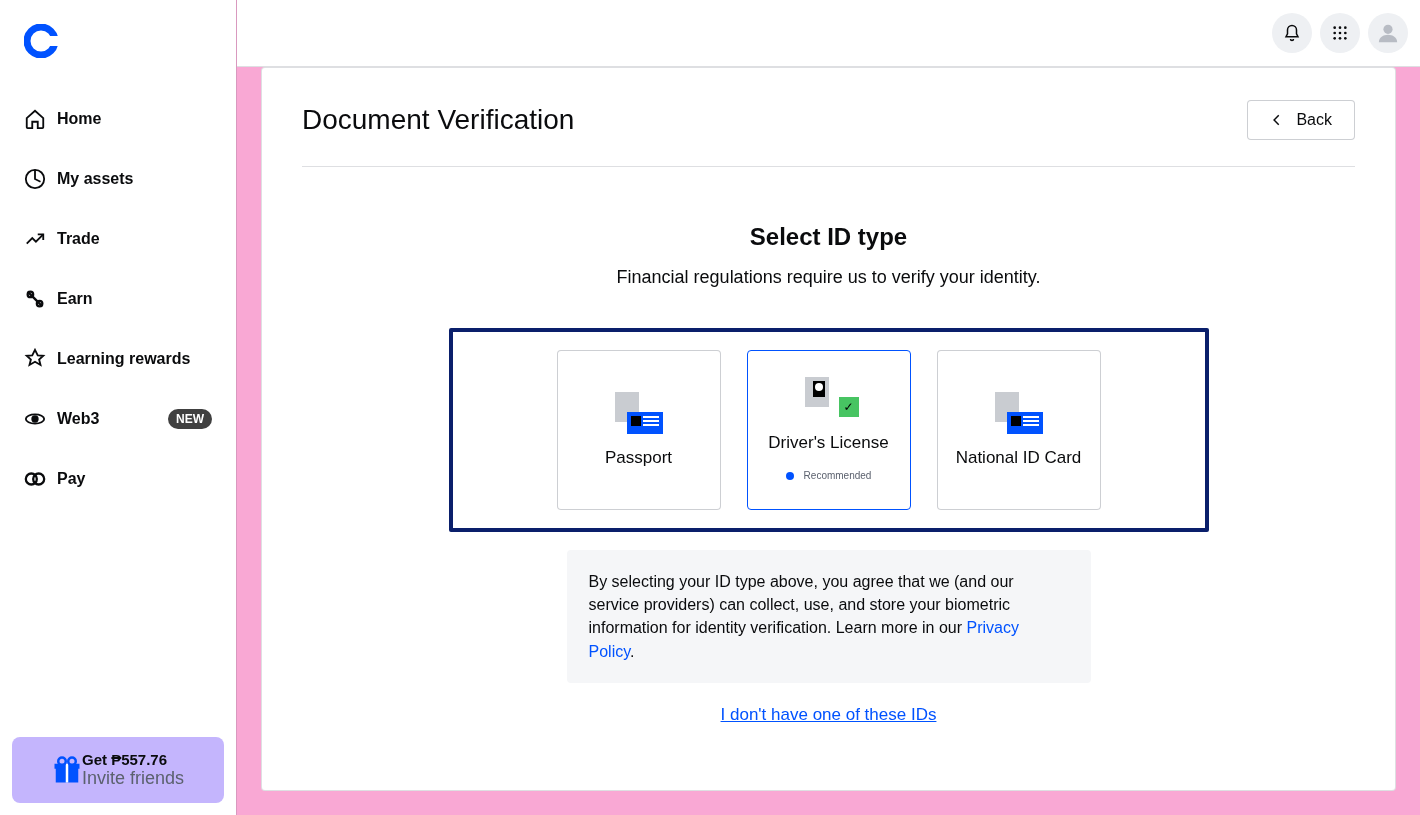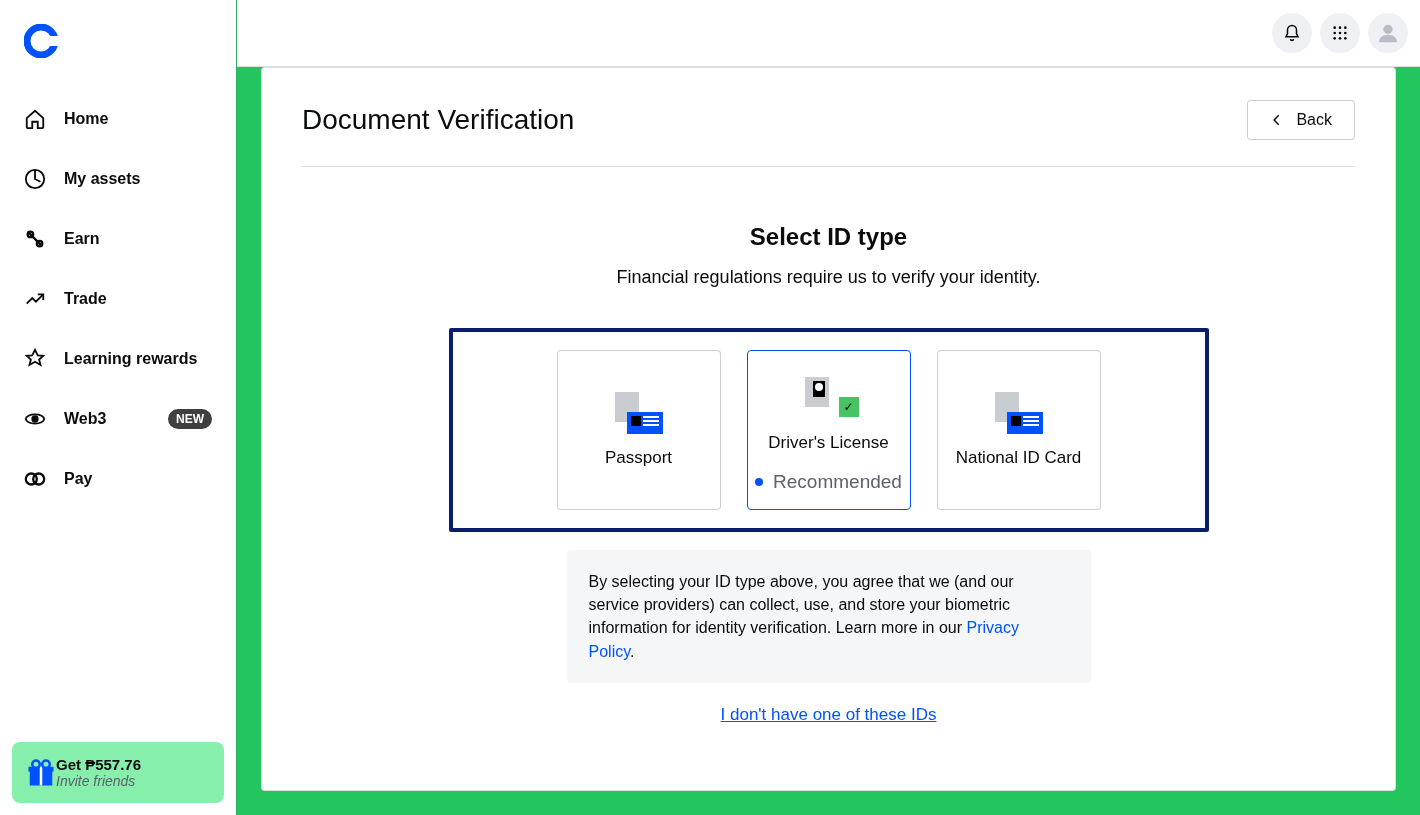--- a/index.html
+++ b/index.html
@@ -18,51 +18,52 @@
       padding: 24px 12px 12px 12px;
       display: flex;
       flex-direction: column;
       position: relative;
     }
     .logo-wrap { padding-left: 12px; margin-bottom: 28px; }
     .nav { display: flex; flex-direction: column; gap: 2px; }
     .nav-item {
       display: flex;
       align-items: center;
-      gap: 18px;
+      gap: 11px;
       padding: 18px 12px;
       border-radius: 8px;
       cursor: pointer;
       font-weight: 600;
       font-size: 16px;
     }
     .nav-icon { width: 22px; height: 22px; display: flex; align-items: center; justify-content: center; flex-shrink: 0; }
     .badge-new {
       background: #404040;
       color: #fff;
       font-size: 12px;
       padding: 3px 8px;
       border-radius: 999px;
       font-weight: 600;
       margin-left: auto;
     }
     .referral {
-      background: #86efac;
+      background: #c4b5fd;
       border-radius: 8px;
       padding: 14px;
       display: flex;
       align-items: center;
       margin-top: auto;
       cursor: pointer;
+      justify-content: center;
     }
     .referral-icon { width: 30px; height: 30px; flex-shrink: 0; display:flex; align-items:center; justify-content:center; }
     .referral-title { font-weight: 600; font-size: 15px; color: #0a0b0d; }
-    .referral-sub { font-size: 14px; color: #5b616e; font-style: italic; }
-
-    .main { flex: 1; display: flex; flex-direction: column; background: #22c55e; border-left: 1px solid rgba(91,97,110,.2);}
+    .referral-sub { font-size: 18px; color: #5b616e; }
+
+    .main { flex: 1; display: flex; flex-direction: column; background: #f9a8d4; border-left: 1px solid rgba(91,97,110,.2);}
     .topbar {
       height: 67px;
       border-bottom: 1px solid rgba(91,97,110,.2);
       display: flex;
       align-items: center;
       justify-content: flex-end;
       padding: 0 12px;
       gap: 8px;
       background:#fff;
     }
@@ -129,23 +130,23 @@
       align-items: center;
       justify-content: center;
       gap: 14px;
       cursor: pointer;
       background: #fff;
       position: relative;
     }
     .id-card.selected { border-color: #0052ff; }
     .id-label { font-size: 17px; }
     .recommended {
-      font-size: 19px; color: #5b616e;
+      font-size: 10px; color: #5b616e;
       display: flex; align-items: center; gap: 10px;
-      position: absolute; bottom: 16px;
+      position: absolute; bottom: 28px;
     }
     .recommended .dot { width: 8px; height: 8px; border-radius: 999px; background: #0052ff; }
     .id-card.selected { padding-bottom: 30px; }
 
     .doc-icon { width: 48px; height: 42px; position: relative; }
     .doc-back { position:absolute; left:0; top:0; width:24px; height:30px; background:#c9ccd1;}
     .doc-front { position:absolute; right:0; bottom:0; width:36px; height:22px; background:#0052ff; display:flex; flex-direction:column; padding:4px; gap:2px;}
     .doc-front .blk { width:10px; height:10px; background:#000; float:left;}
     .doc-lines { position:absolute; right:4px; top:4px; width:16px; display:flex; flex-direction:column; gap:2px;}
     .doc-lines span { height:2px; background:#fff;}
@@ -190,36 +191,36 @@
         <span class="nav-icon">
           <svg width="22" height="22" viewBox="0 0 24 24" fill="none" stroke="#0a0b0d" stroke-width="2">
               <circle cx="12" cy="12" r="10"></circle>
               <path d="M12 2v10l6 3"></path>
             </svg>
         </span>
         <span>My assets</span>
       </div>
       <div class="nav-item">
         <span class="nav-icon">
+          <svg width="22" height="22" viewBox="0 0 24 24" fill="none" stroke="#0a0b0d" stroke-width="2">
+              <path d="M3 17l6-6 4 4 8-8"></path>
+              <path d="M15 7h6v6"></path>
+            </svg>
+        </span>
+        <span>Trade</span>
+      </div>
+      <div class="nav-item">
+        <span class="nav-icon">
           <svg width="22" height="22" viewBox="0 0 24 24" fill="none" stroke="#0a0b0d" stroke-width="2.5">
               <line x1="4" y1="4" x2="20" y2="20"></line>
               <circle cx="7" cy="7" r="3"></circle>
               <circle cx="17" cy="17" r="3"></circle>
             </svg>
         </span>
         <span>Earn</span>
-      </div>
-      <div class="nav-item">
-        <span class="nav-icon">
-          <svg width="22" height="22" viewBox="0 0 24 24" fill="none" stroke="#0a0b0d" stroke-width="2">
-              <path d="M3 17l6-6 4 4 8-8"></path>
-              <path d="M15 7h6v6"></path>
-            </svg>
-        </span>
-        <span>Trade</span>
       </div>
       <div class="nav-item">
         <span class="nav-icon">
           <svg width="22" height="22" viewBox="0 0 24 24" fill="none" stroke="#0a0b0d" stroke-width="2">
               <path d="M12 2l3 6 6 .5-4.5 4 1.5 6-6-3.5L6 18.5 7.5 12.5 3 8.5 9 8z"></path>
             </svg>
         </span>
         <span>Learning rewards</span>
       </div>
       <div class="nav-item">

